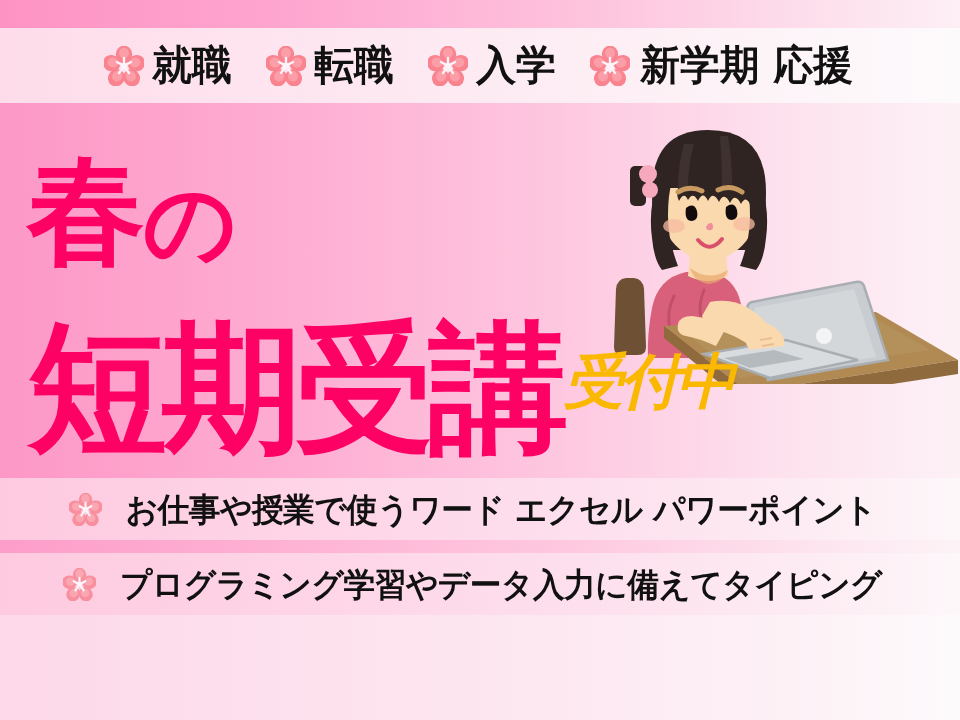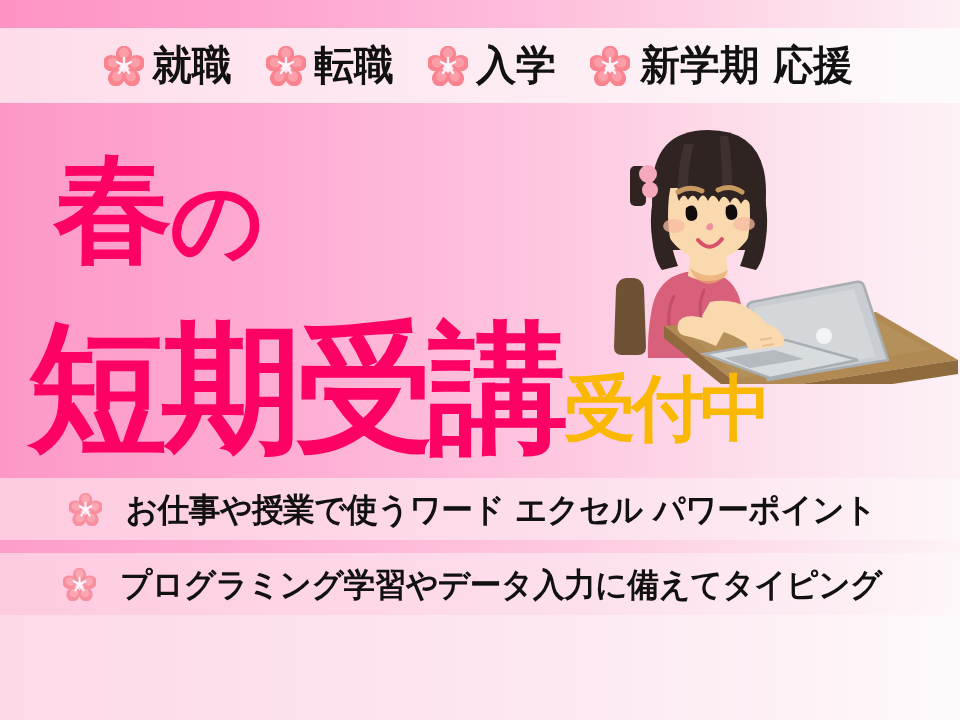--- a/index.html
+++ b/index.html
@@ -95,63 +95,64 @@
 
   
   .sakura { display: block; }
   .sakura-banner { width: 40px; height: 40px; margin-right: 7px; }
   .sakura-sub { width: 33px; height: 33px; margin-right: 8px; }
 
   
   #hero-line1 {
     position: absolute;
     top: 152px;
-    left: 54px;
-    font-family: Liberation Serif, serif;
+    left: 27px;
+    font-family: Liberation Sans, sans-serif;
     font-weight: bold;
     font-size: 118px;
     line-height: 1;
     color: #fd0164;
     letter-spacing: -2px;
     white-space: nowrap;
   }
   #hero-line1 .small-no {
     font-size: 92px;
     vertical-align: -2px;
   }
 
   #hero-line2 {
     position: absolute;
     top: 318px;
     left: 28px;
     display: flex;
-    align-items: flex-end;
+    align-items: center;
     white-space: nowrap;
   }
   #hero-main {
     font-family: "DejaVu Sans", sans-serif;
     font-weight: bold;
     font-size: 141px;
     line-height: 1;
     color: #fd0164;
     letter-spacing: -6px;
     white-space: nowrap;
     transform: scaleX(0.99);
     transform-origin: left bottom;
   }
   #hero-accept {
     font-family: "DejaVu Sans", sans-serif;
     font-weight: bold;
-    font-size: 72px;
+    font-size: 60px;
     line-height: 1;
     color: #fbb800;
     letter-spacing: -4px;
     white-space: nowrap;
     margin-left: -4px;
     margin-bottom: 15px;
+    font-style: italic;
   }
 
   
   .sub-row {
     position: absolute;
     left: 0;
     width: 960px;
     height: 62px;
     display: flex;
     align-items: center;

